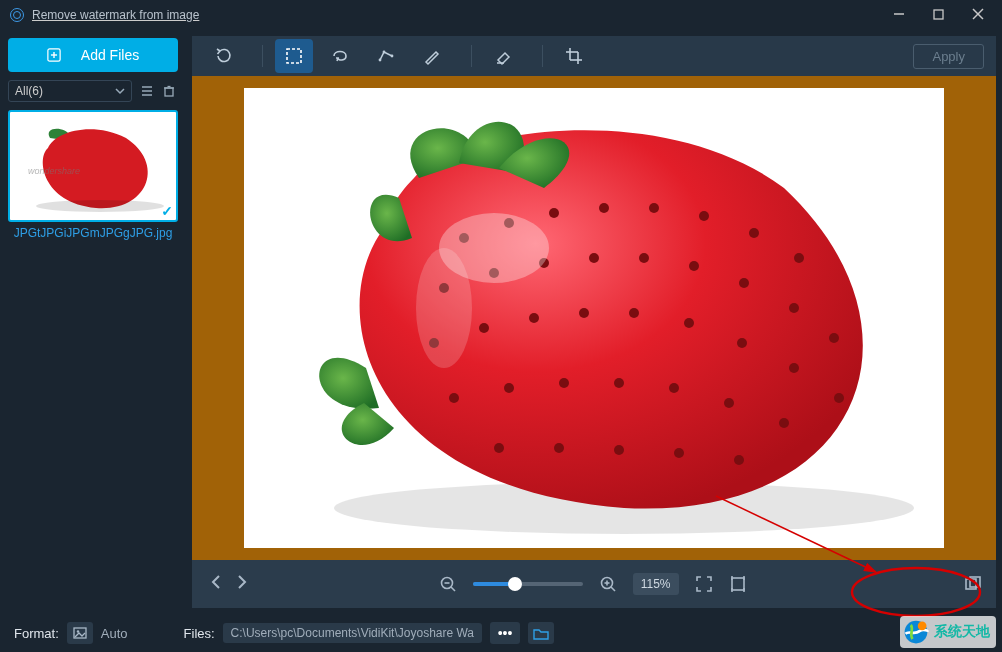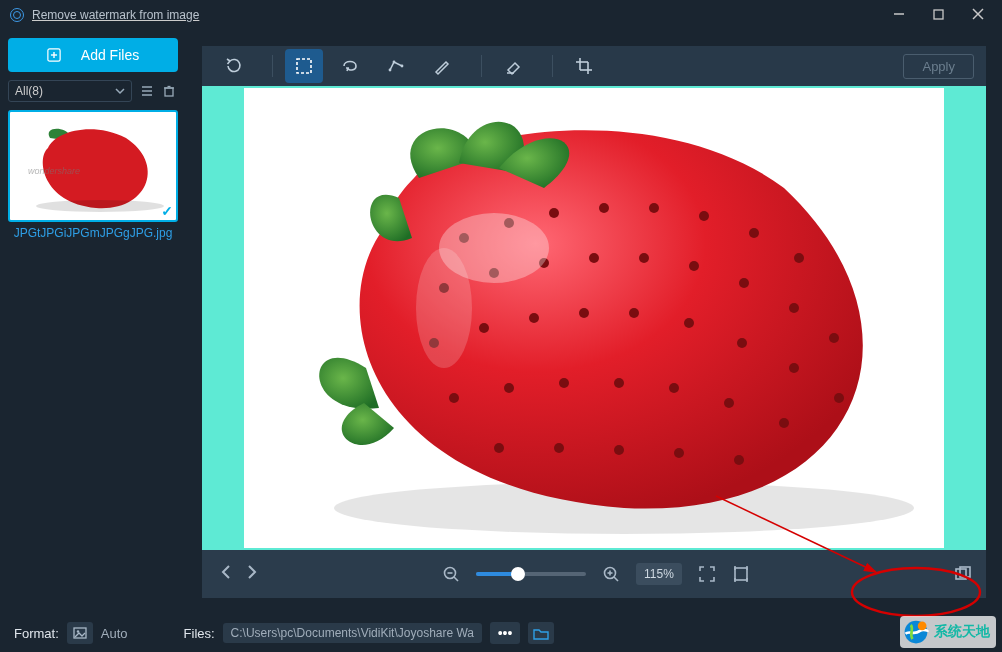--- a/index.html
+++ b/index.html
@@ -27,21 +27,21 @@
   .filter-icons { display: flex; gap: 4px; margin-left: 6px; }
   .filter-icons .ic { width: 18px; height: 18px; color: #98aab9; display:flex; align-items:center; justify-content:center; cursor:pointer; }
 
   .thumb { margin-top: 8px; width: 170px; }
   .thumb .frame { border: 2px solid #00aee6; border-radius: 3px; background: #fff; height: 112px; position: relative; overflow: hidden;}
   .thumb .check { position:absolute; right:3px; bottom:1px; color:#00aee6; font-size:14px; font-weight:bold; }
   .thumb .wmk { position:absolute; left:18px; top:54px; font-size:9px; color:rgba(120,120,120,.55); font-style:italic;}
   .thumb .straw { position:absolute; left:8px; top:6px; width:150px; height:98px; }
   .thumb .fname { color: #2e9fe6; font-size: 12px; text-align: center; margin-top: 4px; word-break: break-all; }
 
-  .editor { flex: 1; background: #5eead4; margin: 16px; border-radius: 4px; display: flex; flex-direction: column; position: relative; }
+  .editor { flex: 1; background: #a16207; margin: 6px; border-radius: 4px; display: flex; flex-direction: column; position: relative; }
 
   .toolbar { height: 40px; display: flex; align-items: center; padding: 0 12px; background: #283949; }
   .tool { width: 38px; height: 34px; display: flex; align-items: center; justify-content: center; color: #becdda; cursor: pointer; margin-right: 8px; border-radius:4px; }
   .tool.active { background: #1e5b8f; color:#fff; }
   .toolbar .spacer { flex: 1; }
   .applybtn { border: 1px solid #4a5d6e; padding: 4px 18px; border-radius: 3px; font-size: 13px; color: #6b7e8e; cursor: pointer; }
 
   .canvas { flex: 1; display: flex; align-items: center; justify-content: center; padding: 6px 6px 0 6px; margin-top:-6px;}
   .img-frame { background: #fff; width: 700px; height: 460px; position: relative; overflow:hidden; }
   .img-frame svg { width:100%; height:100%; }
@@ -94,21 +94,21 @@
     <div class="addfiles">
       <svg viewBox="0 0 16 16">
           <rect x="1" y="1" width="14" height="14" rx="2" fill="none" stroke="#fff" stroke-width="1.4"></rect>
           <line x1="8" y1="4.5" x2="8" y2="11.5" stroke="#fff" stroke-width="1.6"></line>
           <line x1="4.5" y1="8" x2="11.5" y2="8" stroke="#fff" stroke-width="1.6"></line>
         </svg>
       <span>Add Files</span>
     </div>
     <div class="filter-row">
       <div class="filter-drop">
-        <span>All(8)</span>
+        <span>All(6)</span>
         <svg width="10" height="10" viewBox="0 0 10 10">
             <polyline points="1,3 5,7 9,3" fill="none" stroke="#98aab9" stroke-width="1.5"></polyline>
           </svg>
       </div>
       <div class="filter-icons">
         <div class="ic">
             <svg width="14" height="14" viewBox="0 0 14 14">
               <line x1="2" y1="3" x2="12" y2="3" stroke="#98aab9" stroke-width="1.5"></line>
               <line x1="2" y1="7" x2="12" y2="7" stroke="#98aab9" stroke-width="1.5"></line>
               <line x1="2" y1="11" x2="12" y2="11" stroke="#98aab9" stroke-width="1.5"></line>

